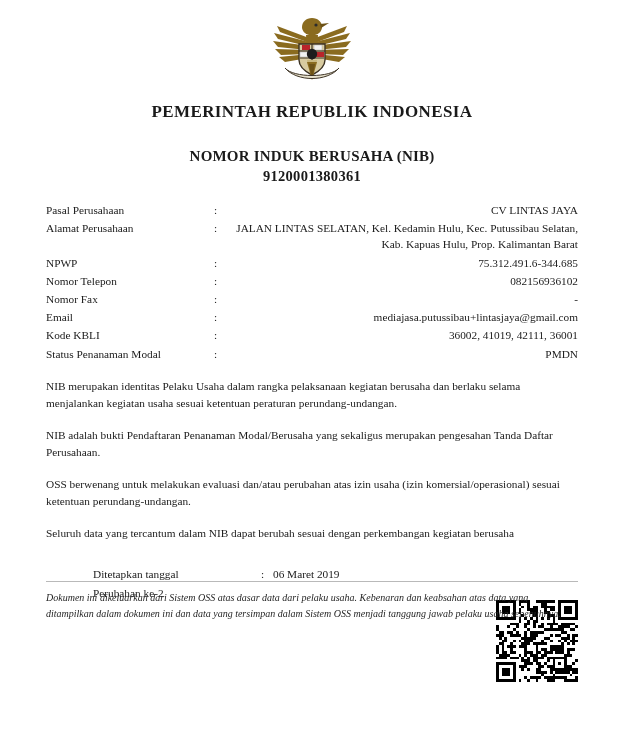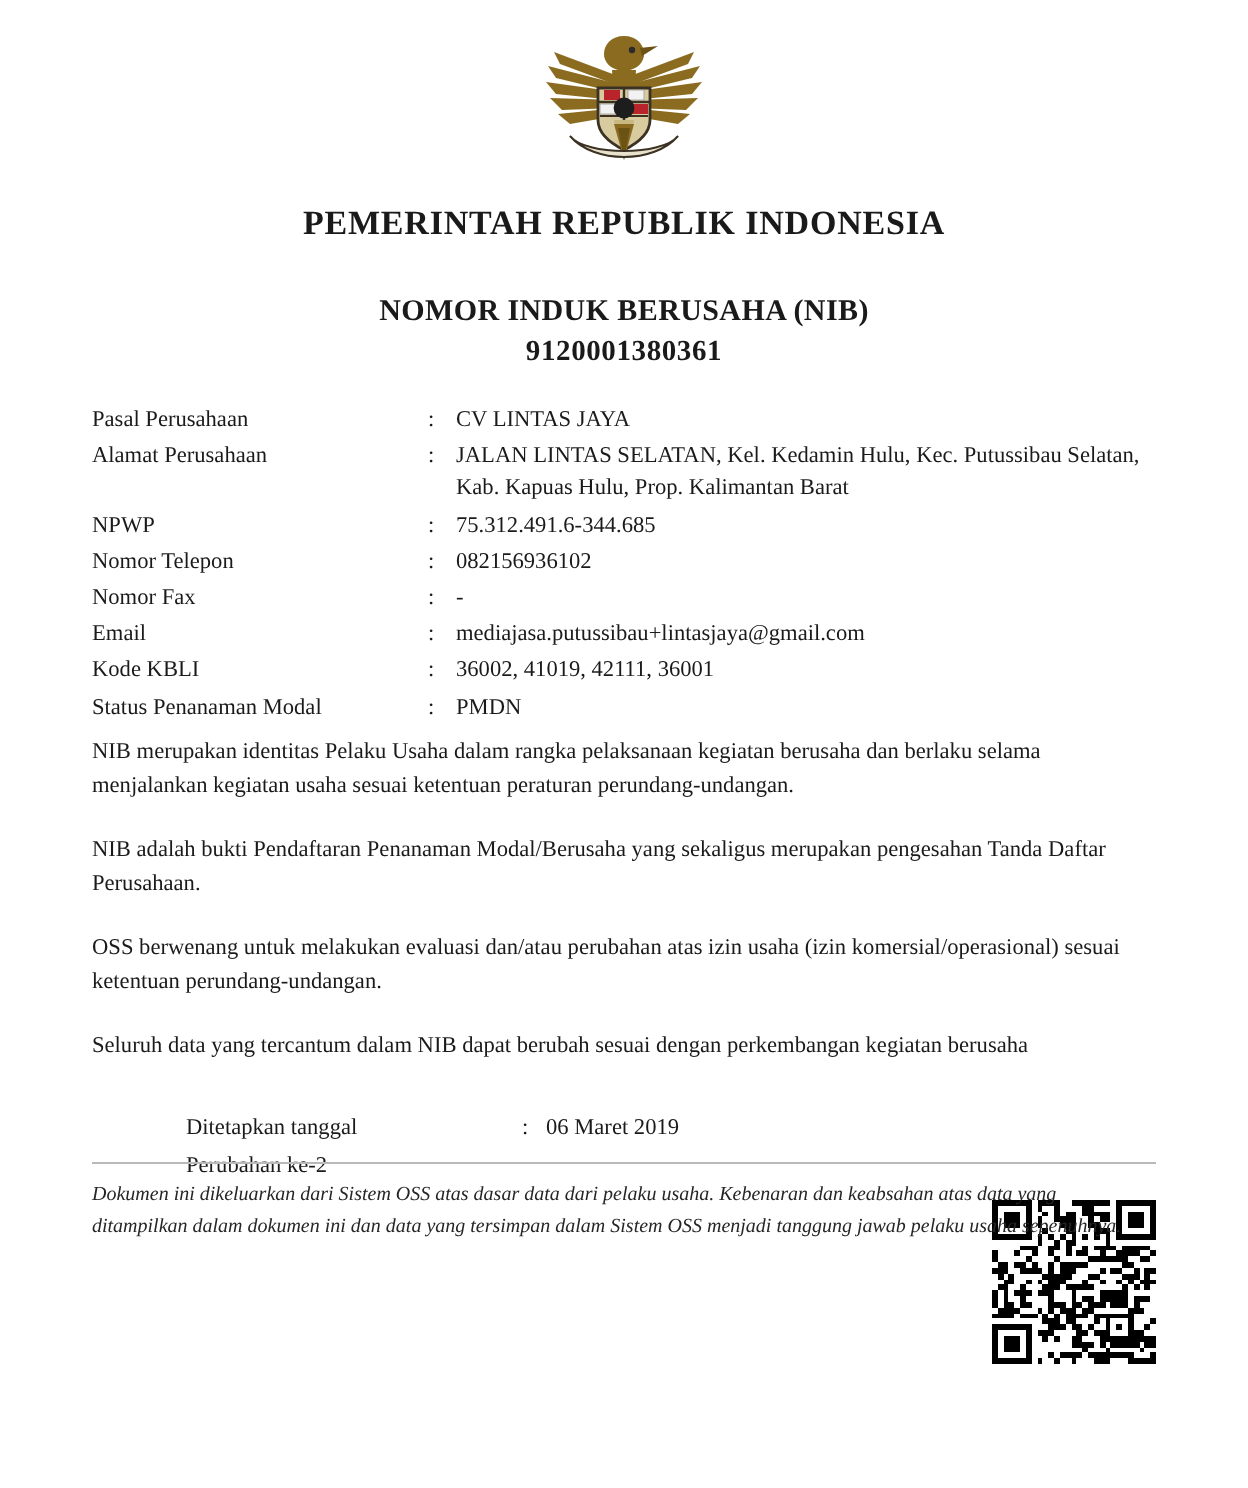--- a/index.html
+++ b/index.html
@@ -76,27 +76,27 @@
     border-collapse: collapse;
     font-size: 11.3px;
   }
   .details td {
     vertical-align: top;
     padding: 1.1px 0;
     line-height: 1.42;
   }
   .details td.label { width: 168px; }
   .details td.colon { width: 12px; }
-  .details td.value { padding-left: 2px; }
+  .details td.value { padding-left: 2px; text-align: right; }
 
   
   .para {
     font-size: 11.3px;
     line-height: 1.55;
-    margin-top: 5px;
+    margin-top: 15px;
   }
   .para.tight { margin-top: 14px; }
 
   
   .datewrap {
     margin-top: 22px;
     font-size: 11.3px;
     margin-left: 47px;
   }
   .datewrap table { border-collapse: collapse; }

